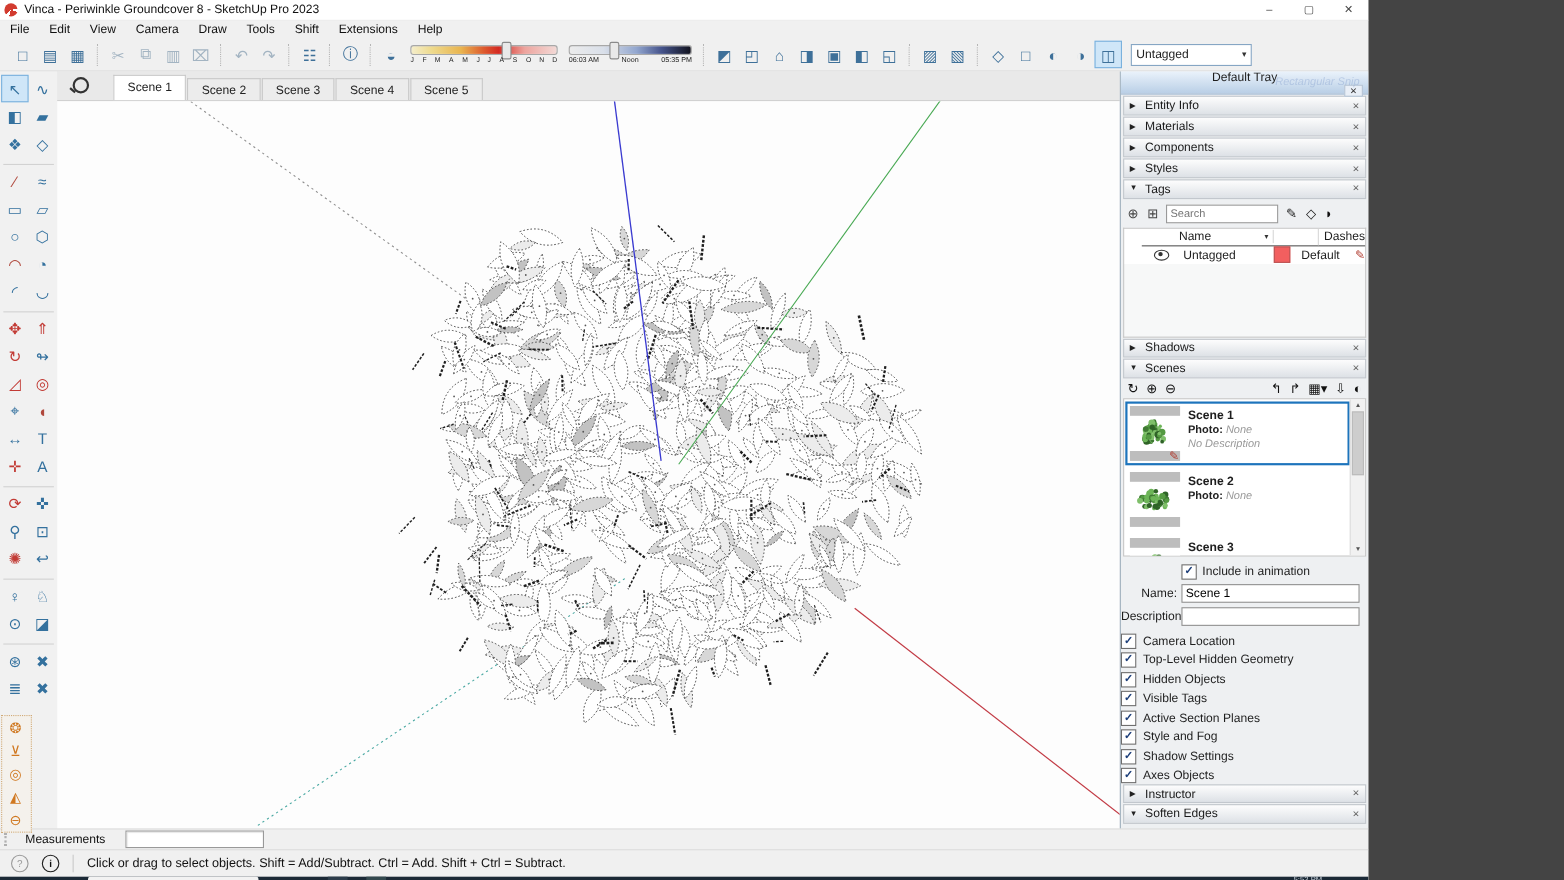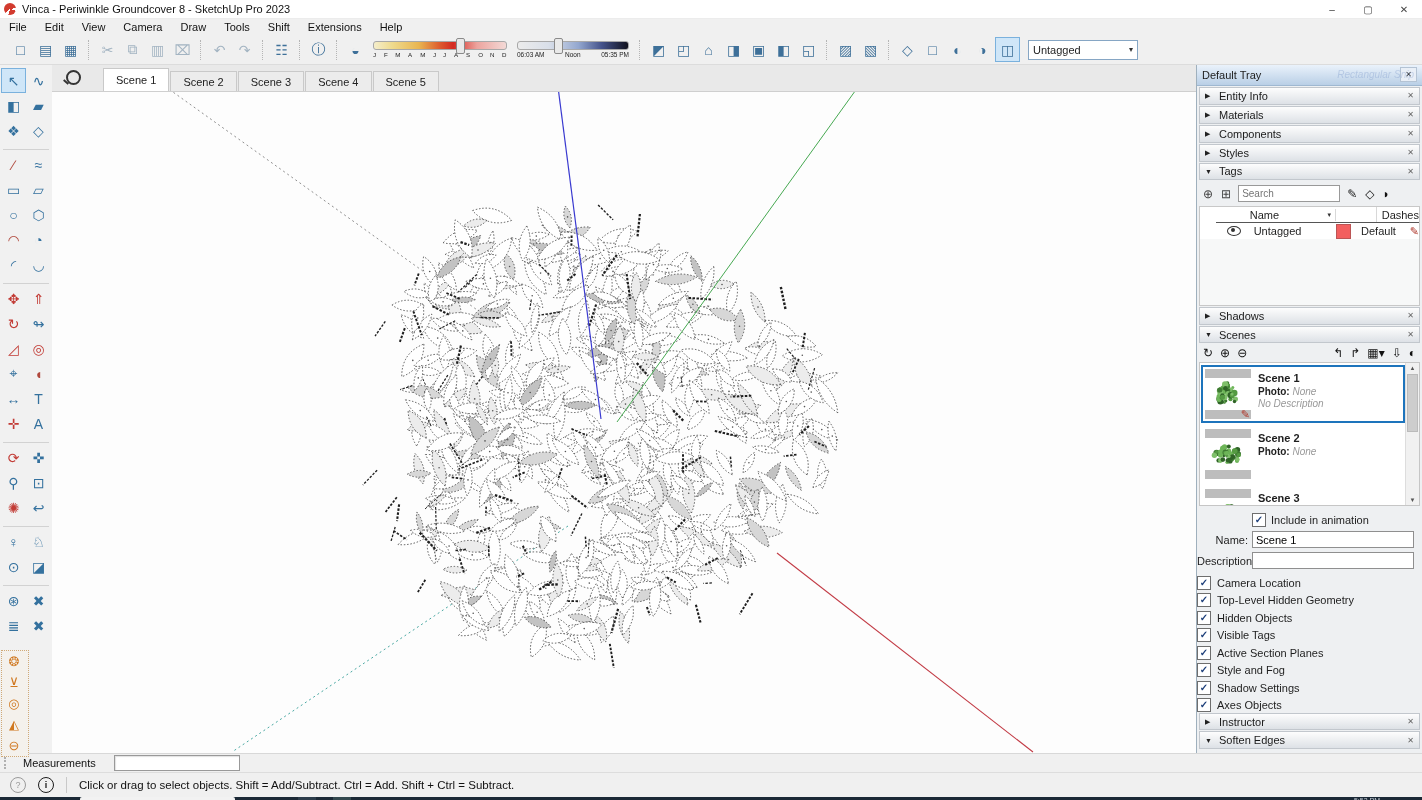--- a/index.html
+++ b/index.html
@@ -1,16 +1,16 @@
 <!DOCTYPE html>
 <html><head>
 <meta charset="utf-8">
 <style>
   html,body{margin:0;padding:0;background:#444;}
-  #app{position:relative;width:1422px;height:800px;background:#f0f0f0;overflow:hidden;
+  #app{position:relative;width:1244px;height:800px;background:#f0f0f0;overflow:hidden;
        font-family:"Liberation Sans",sans-serif;font-size:11px;color:#1e1e1e;}
   
   #titlebar{height:18px;background:#ffffff;display:flex;align-items:center;padding-left:4px;gap:6px;border-bottom:1px solid #ececec;}
   .logo{width:12px;height:12px;border-radius:50%;
         background:conic-gradient(#d23b2f 0 22%,#fff 22% 30%,#d23b2f 30% 55%,#fff 55% 63%,#d23b2f 63% 100%);}
   #title-text{font-size:11px;color:#111;}
   #win-controls{margin-left:auto;display:flex;height:100%;}
   .winbtn{width:36px;height:100%;display:flex;align-items:center;justify-content:center;font-size:10px;color:#444;}
   
   #menubar{height:16px;background:#f0f0f0;display:flex;align-items:center;}
@@ -46,21 +46,21 @@
   #tabsbar{height:26px;background:#e9e9e9;display:flex;align-items:flex-end;padding-left:14px;border-bottom:1px solid #cfcfcf;}
   .search-glass{position:relative;width:11px;height:11px;margin:0 22px 6px 0;border:2px solid #333;border-radius:50%;}
   .search-glass::after{content:"";position:absolute;left:-5px;top:9px;width:6px;height:2px;background:#333;transform:rotate(40deg);}
   .stab{height:19px;padding:0 12px;display:flex;align-items:center;background:#ececec;border:1px solid #c9c9c9;border-bottom:none;margin-right:1px;color:#222;}
   .stab.active{background:#ffffff;height:22px;}
   
   #canvas{flex:1;position:relative;background:#fdfdfd;overflow:hidden;}
   #scene-svg{position:absolute;left:0;top:0;}
   
   #tray{width:225px;background:#eef0f2;border-left:1px solid #9fb0bd;display:flex;flex-direction:column;position:relative;}
-  #tray-header{height:20px;background:linear-gradient(#eaf2fb,#b9cfe6);border-bottom:1px solid #9fb8d1;display:flex;align-items:center;padding:0 5px;position:relative;}
+  #tray-header{height:20px;background:linear-gradient(#eaf2fb,#b9cfe6);border-bottom:1px solid #9fb8d1;display:flex;align-items:center;padding:0 5px;position:relative;flex-direction:column;}
   .tray-x{margin-left:auto;width:15px;height:13px;background:#e9eff7;border:1px solid #b4c3d4;color:#333;font-size:8px;display:flex;align-items:center;justify-content:center;}
   .wm-snip{position:absolute;right:8px;top:4px;font-size:10px;color:rgba(120,150,200,.35);font-style:italic;pointer-events:none;}
   .sec{height:16px;margin:1px 2px 0;background:linear-gradient(#fdfdfd,#dde1e6);border:1px solid #c2c7cd;display:flex;align-items:center;padding:0 5px;gap:6px;}
   .sec .arr{font-size:7px;color:#222;width:8px;}
   .sec .lbl{color:#1a1a1a;}
   .sec .x{margin-left:auto;font-size:8px;color:#666;}
   
   #tags-body{padding:3px 2px 0;}
   .tags-tools{display:flex;align-items:center;gap:7px;padding:2px 4px 4px;}
   .ticon{font-size:12px;color:#444;}

